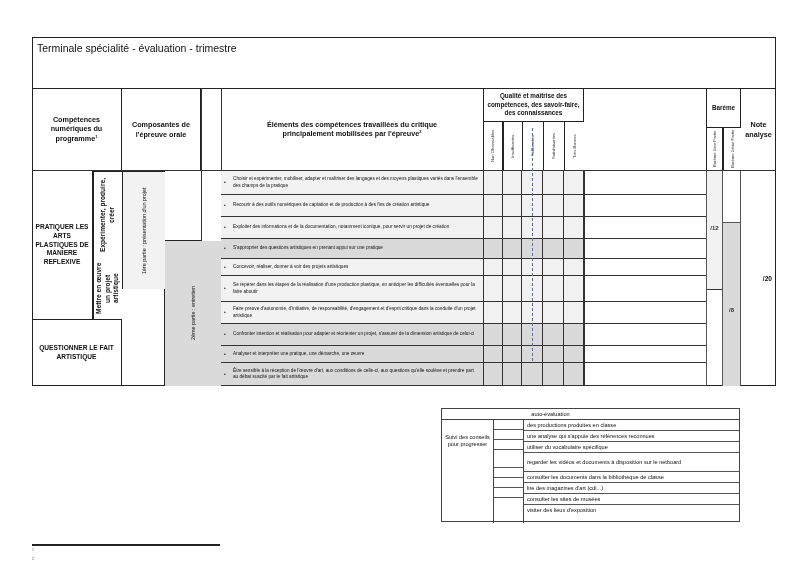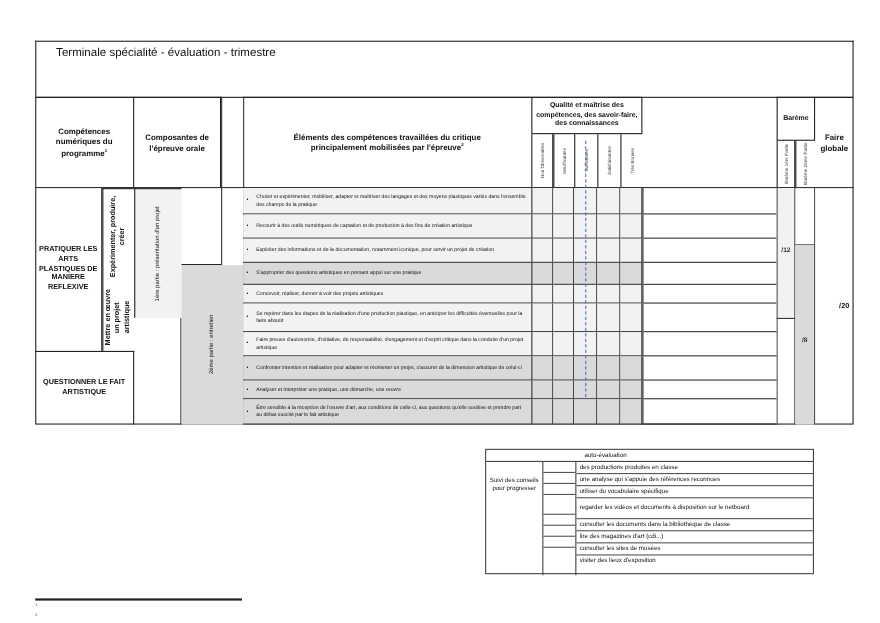--- a/index.html
+++ b/index.html
@@ -1,18 +1,18 @@
 <!DOCTYPE html>
 <html><head>
 <meta charset="utf-8">
 <style>
   html,body{margin:0;padding:0;background:#fff;}
   body{width:800px;height:566px;position:relative;overflow:hidden;font-family:"Liberation Sans",sans-serif;color:#111;}
   .abs{position:absolute;box-sizing:border-box;}
-  .title{left:32px;top:37px;width:744px;height:51px;border:1.3px solid #222;border-bottom:none;padding:4px 18px;font-size:10.5px;}
+  .title{left:32px;top:37px;width:744px;height:51px;border:1.3px solid #222;border-bottom:none;padding:4px 4px;font-size:10.5px;}
   .hdr{font-weight:bold;font-size:7.2px;text-align:center;display:flex;align-items:center;justify-content:center;line-height:1.35;}
   .vt{writing-mode:vertical-rl;transform:rotate(180deg);display:flex;align-items:center;justify-content:center;text-align:center;}
   .vsmall{font-size:4.2px;line-height:1.2;color:#333;}
   .item{font-size:4.7px;line-height:1.35;display:flex;align-items:center;padding-left:12px;padding-right:3px;border-bottom:1px solid #333;}
   .item::before{content:"•";position:absolute;left:3px;font-size:5px;}
   .g1{background:#f2f2f2;}
   .g2{background:#dadada;}
   .line{position:absolute;background:#333;}
   .ae{font-family:"Liberation Sans",sans-serif;font-size:5.6px;}
   .ae-row{display:flex;align-items:center;padding-left:3px;border-bottom:1px solid #555;line-height:1.2;}
@@ -36,21 +36,21 @@
 
 <div class="abs vt vsmall" style="left:483px;top:122px;width:20px;height:48px;border-left:1px solid #222;border-right:1px solid #222;">Non Observables</div>
 <div class="abs vt vsmall" style="left:503px;top:122px;width:19px;height:48px;border-right:1px solid #222;">Insuffisantes</div>
 <div class="abs vt vsmall" style="left:522px;top:122px;width:21px;height:48px;border-right:1px solid #222;">Suffisantes</div>
 <div class="abs vt vsmall" style="left:543px;top:122px;width:21px;height:48px;border-right:1px solid #222;">Satisfaisantes</div>
 <div class="abs vt vsmall" style="left:564px;top:122px;width:20px;height:48px;border-right:1px solid #222;">Très Bonnes</div>
 
 <div class="abs hdr" style="left:706px;top:88px;width:35px;height:40px;border-left:1px solid #222;border-right:1px solid #222;border-bottom:1px solid #222;border-top:1px solid #222;font-size:6.3px;">Barème</div>
 <div class="abs vt vsmall" style="left:706px;top:128px;width:17px;height:42px;border-left:1px solid #222;border-right:1px solid #222;">Barème 1ère Partie</div>
 <div class="abs vt vsmall" style="left:723px;top:128px;width:18px;height:42px;border-right:1px solid #222;">Barème 2ème Partie</div>
-<div class="abs hdr" style="left:741px;top:88px;width:35px;height:82px;border-top:1px solid #222;font-size:7.2px;">Faire globale</div>
+<div class="abs hdr" style="left:741px;top:88px;width:35px;height:82px;border-top:1px solid #222;font-size:7.2px;">Note analyse</div>
 
 <div class="line" style="left:32px;top:170px;width:744px;height:1.3px;"></div>
 
 <div class="abs hdr" style="left:32px;top:171px;width:61px;height:148px;border-right:1px solid #222;font-size:6.6px;padding:0 2px;">PRATIQUER LES ARTS PLASTIQUES DE MANIERE REFLEXIVE</div>
 <div class="abs vt hdr" style="left:93px;top:171px;width:29px;height:87px;border-right:1px solid #222;border-bottom:1px solid #222;font-size:6.6px;padding:2px;">Expérimenter, produire, créer</div>
 <div class="abs vt hdr" style="left:93px;top:258px;width:29px;height:61px;border-right:1px solid #222;font-size:6.6px;padding:2px;">Mettre en œuvre un projet artistique</div>
 <div class="abs hdr" style="left:32px;top:319px;width:90px;height:67px;border-top:1px solid #222;border-right:1px solid #222;font-size:6.6px;padding:0 6px;">QUESTIONNER LE FAIT ARTISTIQUE</div>
 
 <div class="abs vt g1" style="left:122px;top:171px;width:43px;height:118px;border-right:1px solid #222;border-bottom:1px solid #222;font-size:5.4px;">1ère partie : présentation d'un projet</div>
 <div class="abs" style="left:122px;top:289px;width:43px;height:97px;border-right:1px solid #222;"></div>

